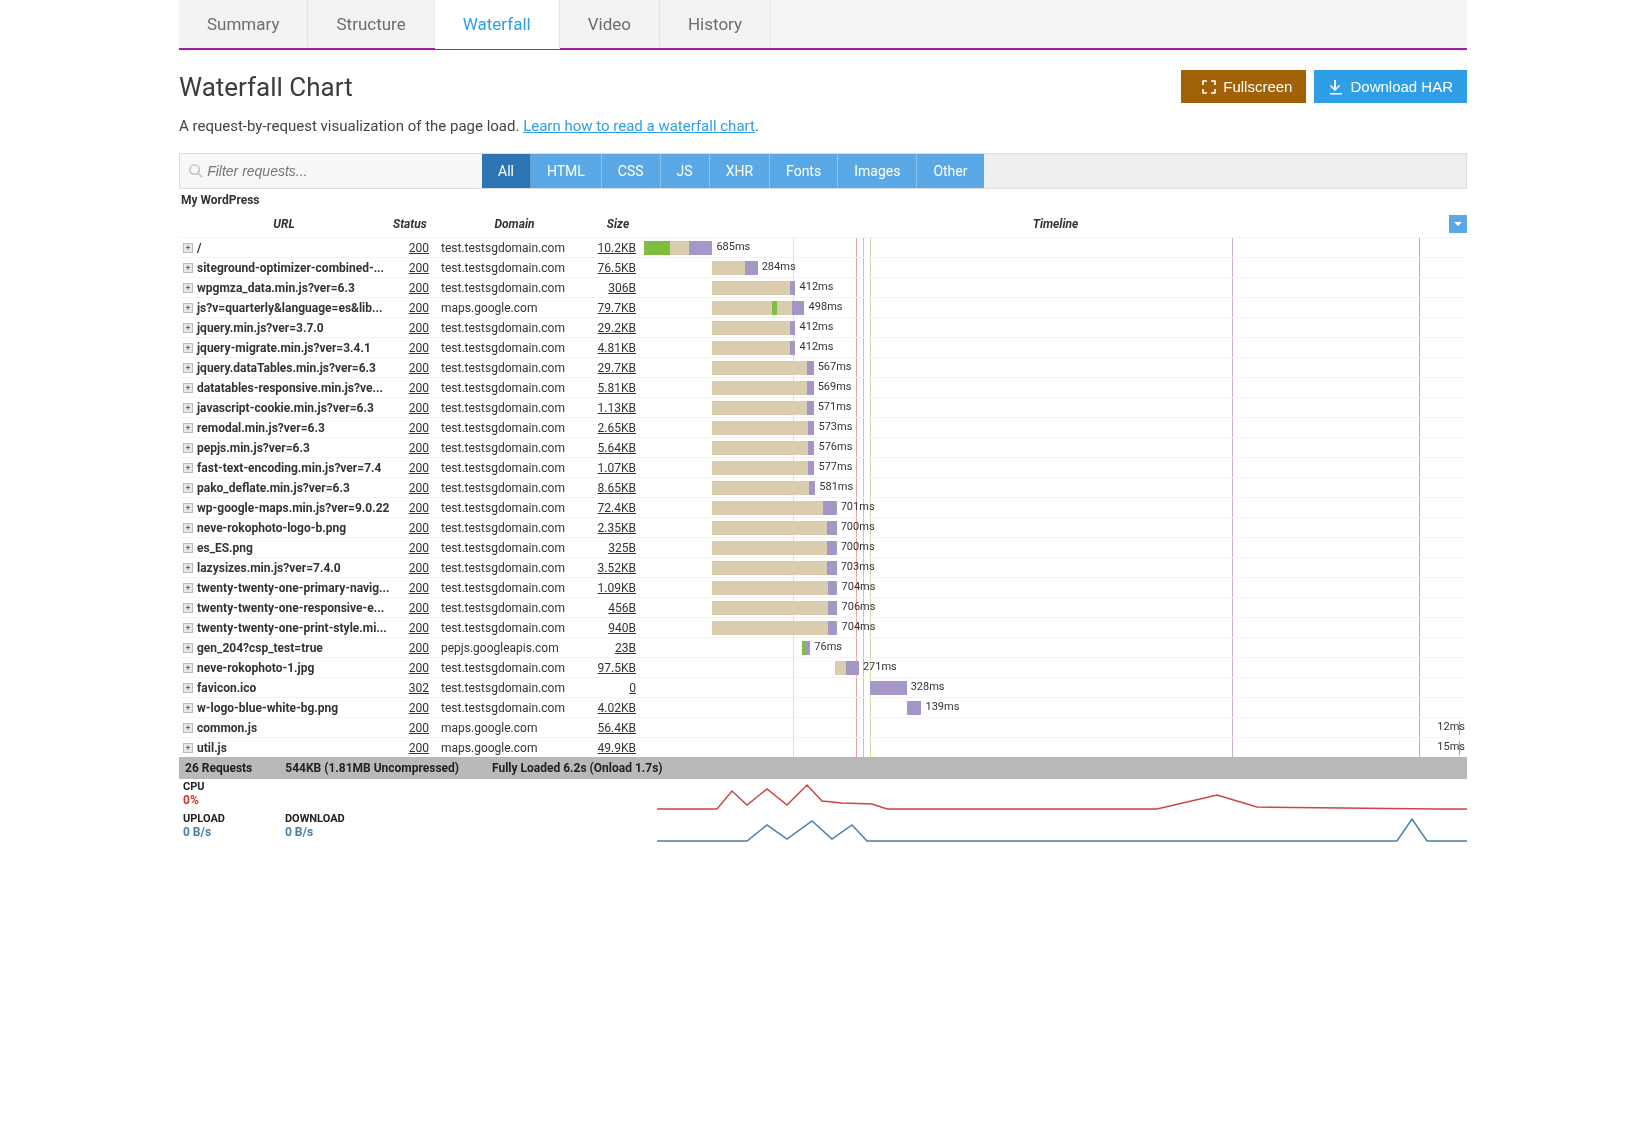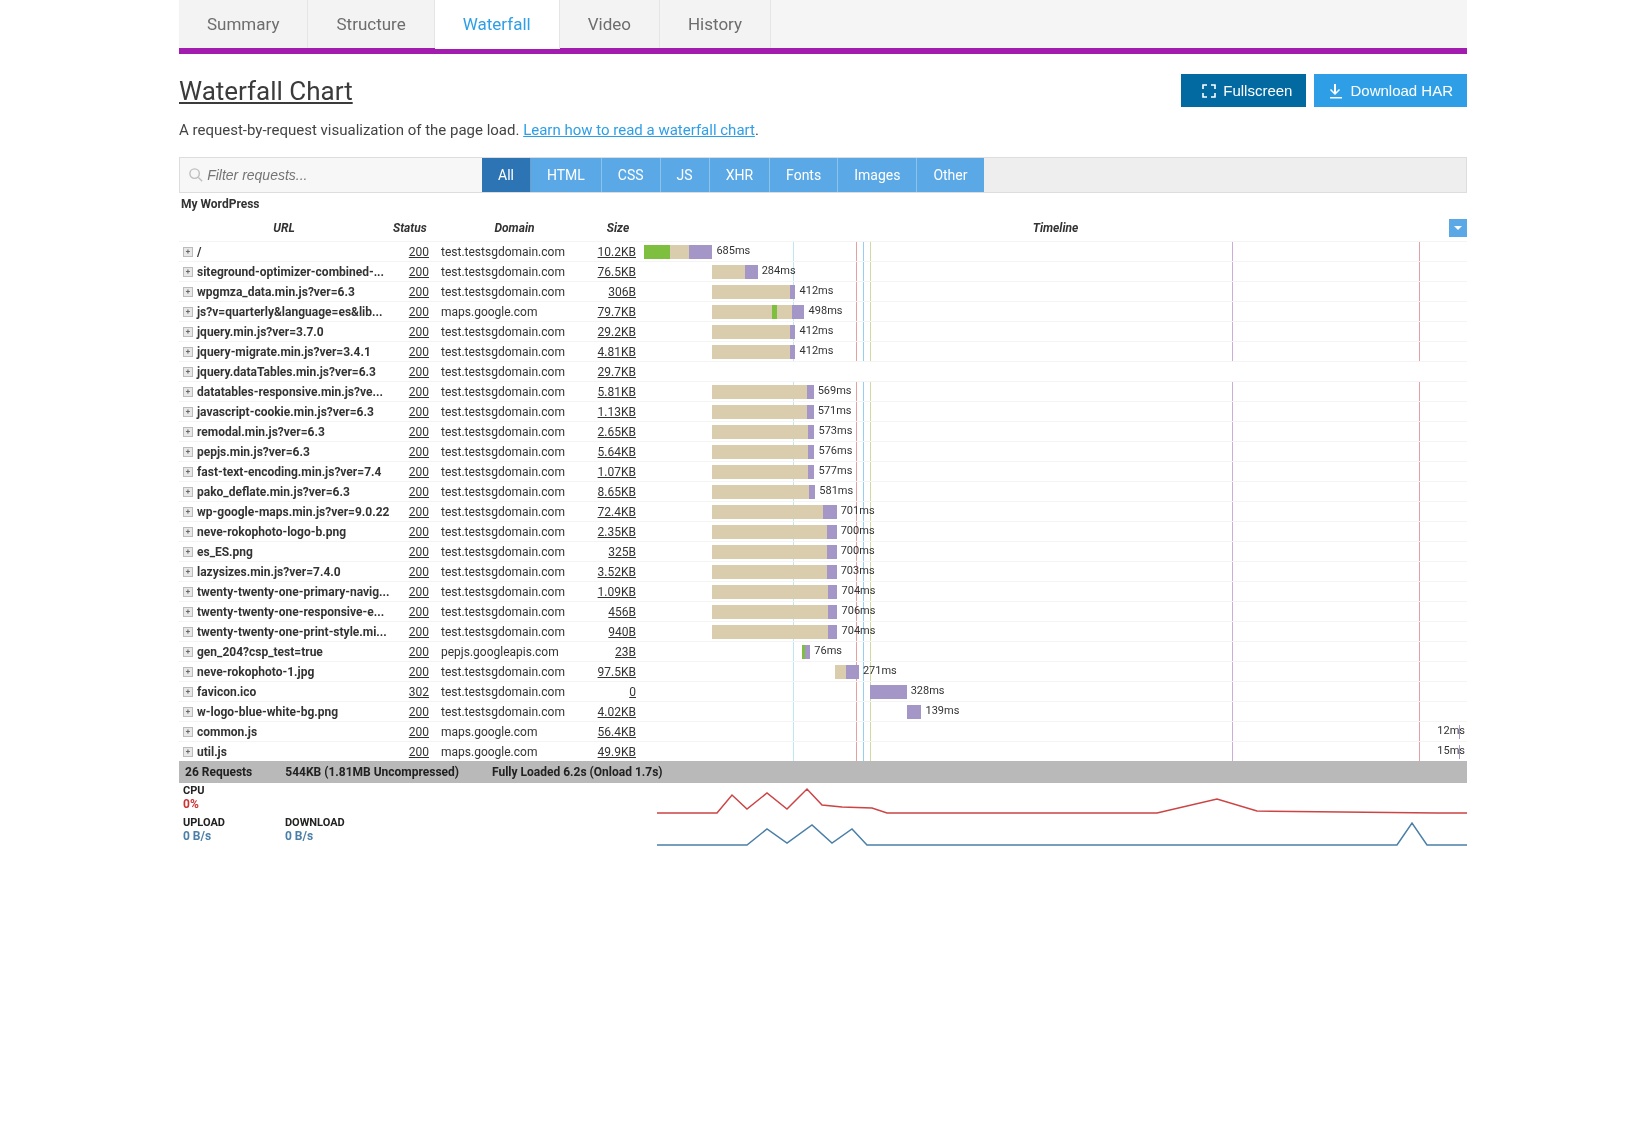--- a/index.html
+++ b/index.html
@@ -1,29 +1,29 @@
 <!DOCTYPE html>
 <html><head>
 <meta charset="utf-8">
 <style>
 * { box-sizing: border-box; margin: 0; padding: 0; }
 body { font-family: -apple-system, BlinkMacSystemFont, "Segoe UI", Roboto, Arial, sans-serif; background: #fff; color: #333; font-size: 13px; }
 .container { width: 1296px; margin: 0 auto; padding: 0 4px; }
 
 
-.tab-bar { display: flex; border-bottom: 6px solid #a21caf; background: #f5f5f5; margin-bottom: 20px; position: relative; }
+.tab-bar { display: flex; border-bottom: 2px solid #a21caf; background: #f5f5f5; margin-bottom: 20px; position: relative; }
 .tab { padding: 14px 28px; font-size: 17px; color: #6d6d6d; cursor: pointer; background: #f3f3f3; border-right: 1px solid #e5e5e5; }
 .tab.active { color: #2e9fe6; background: #fff; border-top: 3px solid #2e9fe6; margin-top: -3px; border-bottom: 1px solid #fff; margin-bottom: -1px; }
 
 
 .header { display:flex; justify-content: space-between; align-items: center; margin: 8px 0 10px 0; }
-h1 { font-size: 26px; font-weight: 400; color: #3b3b3b; text-decoration: underline; }
+h1 { font-size: 26px; font-weight: 400; color: #3b3b3b; }
 .header-actions { display:flex; gap: 8px }
 .btn { display: inline-flex; align-items:center; gap:6px; padding: 8px 14px; font-size: 15px; color:#fff; border:0; cursor:pointer;}
-.btn-dark { background:#0369a1;padding-left:20px; }
+.btn-dark { background:#a16207;padding-left:20px; }
 .btn-blue { background:#2e9fe6; }
 .icon { width:16px; height:16px; display:inline-block }
 
 .desc { font-size: 15px; color:#444; margin: 14px 0 18px 0; }
 .desc a { color:#2e9fe6; text-decoration: underline; }
 
 
 .filter-bar { display:flex; align-items:stretch; background:#eee; border:1px solid #ddd; }
 .search-wrap { flex:0 0 302px; display:flex; align-items:center; padding:0 8px; background:#f7f7f7; }
 .search-wrap input { border:0; background:transparent; font-size:14px; padding:8px 4px; width:100%; outline:none; font-style:italic; color:#888 }
@@ -284,20 +284,33 @@
         </div>
       </div>
       <div class="grid-row">
         <div class="url-cell">
           <span class="expand">+</span>
           <span>jquery.dataTables.min.js?ver=6.3</span>
         </div>
         <div class="status-cell">200</div>
         <div class="domain-cell">test.testsgdomain.com</div>
         <div class="size-cell">29.7KB</div>
+        <div class="timeline-cell">
+          <div class="tl-area">
+            <div class="vline" style="left: 18.1%; background: rgb(127, 207, 230); opacity: 0.5;"></div>
+            <div class="vline" style="left: 25.8%; background: rgb(204, 68, 68); opacity: 0.5;"></div>
+            <div class="vline" style="left: 26.6%; background: rgb(46, 159, 230); opacity: 0.5;"></div>
+            <div class="vline" style="left: 27.4%; background: rgb(159, 180, 67); opacity: 0.5;"></div>
+            <div class="vline" style="left: 71.5%; background: rgb(155, 89, 182); opacity: 0.5;"></div>
+            <div class="vline" style="left: 94.2%; background: rgb(204, 68, 68); opacity: 0.5;"></div>
+            <div class="bar-wait" style="left: 8.3%; width: 11.5%;"></div>
+            <div class="bar-work" style="left: 19.8%; width: 0.8%;"></div>
+            <span class="dur-label" style="left: 21.1%;">567ms</span>
+          </div>
+        </div>
       </div>
       <div class="grid-row">
         <div class="url-cell">
           <span class="expand">+</span>
           <span>datatables-responsive.min.js?ve...</span>
         </div>
         <div class="status-cell">200</div>
         <div class="domain-cell">test.testsgdomain.com</div>
         <div class="size-cell">5.81KB</div>
         <div class="timeline-cell">

